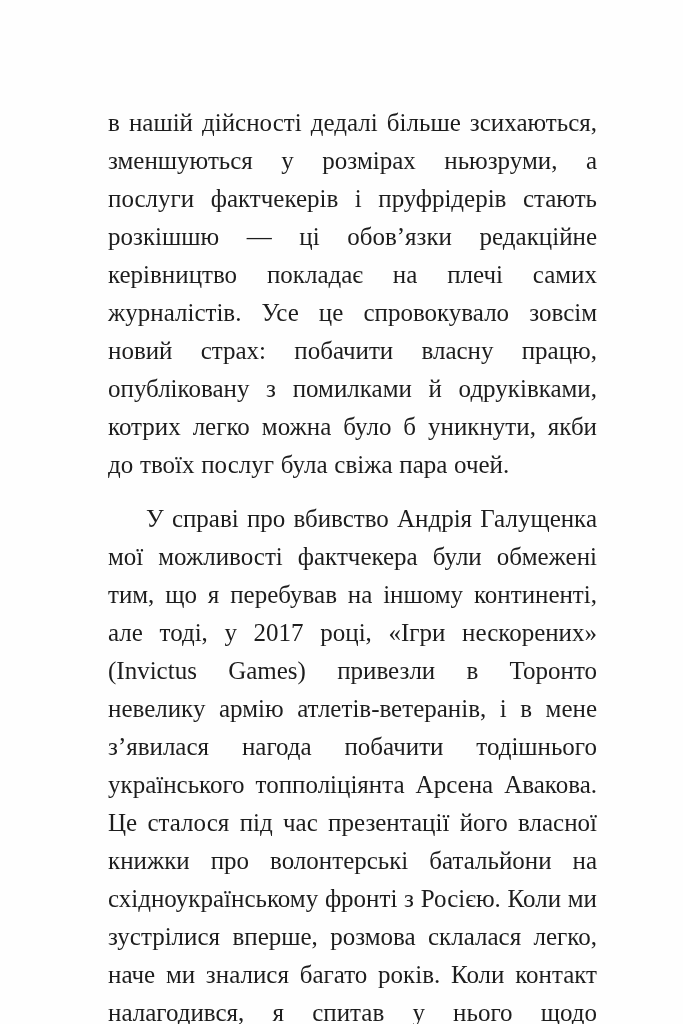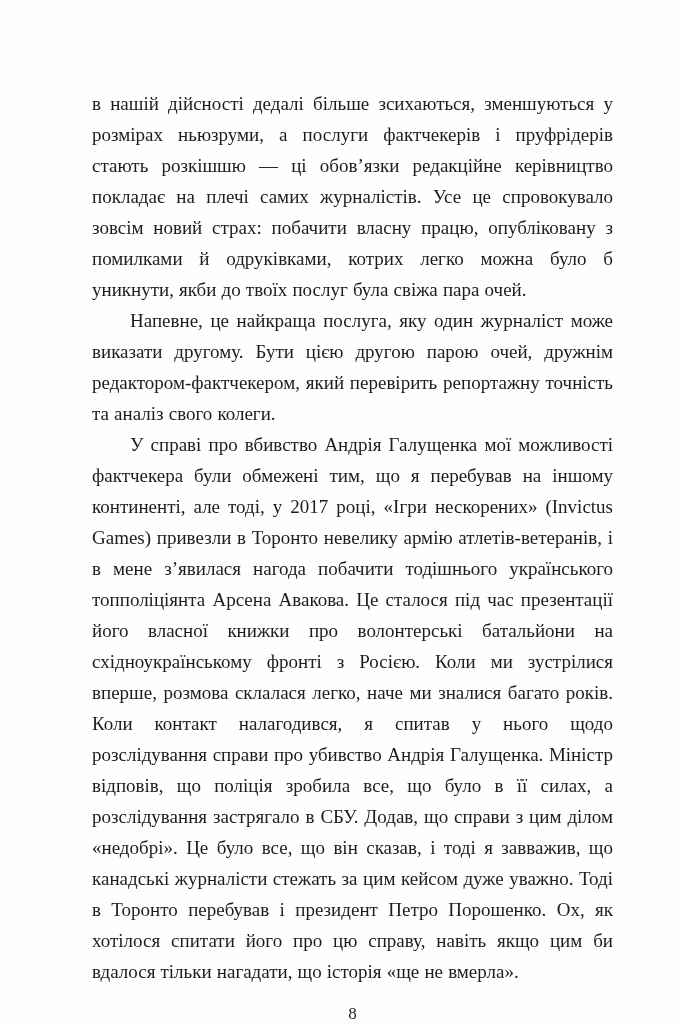--- a/index.html
+++ b/index.html
@@ -16,24 +16,24 @@
     font-family: "Liberation Serif", "DejaVu Serif", serif;
     color: #1d1d1d;
   }
   .text-block {
     position: absolute;
     left: 92px;
     top: 88px;
     width: 521px;
   }
   .para {
-    margin: 0;
+    margin: 16px;
     padding: 0;
-    font-size: 19px;
-    line-height: 31px;
+    font-size: 25px;
+    line-height: 38px;
     text-align: justify;
     hyphens: auto;
     -webkit-hyphens: auto;
     word-spacing: 0.02em;
   }
   .para.indent {
     text-indent: 38px;
   }
   .folio {
     margin-top: 17px;
@@ -42,17 +42,16 @@
     line-height: 20px;
     color: #1d1d1d;
   }
 </style>
 </head>
 <body>
 
 <div class="page">
   <div class="text-block">
     <p class="para">в нашій дійсності дедалі більше зсихаються, зменшуються у розмірах ньюзруми, а послуги фактчекерів і пруфрідерів стають розкішшю — ці обов’язки редакційне керівництво покладає на плечі самих журналістів. Усе це спровокувало зовсім новий страх: побачити власну працю, опубліковану з помилками й одруківками, котрих легко можна було б уникнути, якби до твоїх послуг була свіжа пара очей.</p>
-    <p class="para indent">Напевне, це найкраща послуга, яку один журналіст може виказати другому. Бути цією другою парою очей, дружнім редактором-фактчекером, який перевірить репортажну точність та аналіз свого колеги.</p>
     <p class="para indent">У справі про вбивство Андрія Галущенка мої можливості фактчекера були обмежені тим, що я перебував на іншому континенті, але тоді, у 2017 році, «Ігри нескорених» (Invictus Games) привезли в Торонто невелику армію атлетів-ветеранів, і в мене з’явилася нагода побачити тодішнього українського топполіціянта Арсена Авакова. Це сталося під час презентації його власної книжки про волонтерські батальйони на східноукраїнському фронті з Росією. Коли ми зустрілися вперше, розмова склалася легко, наче ми зналися багато років. Коли контакт налагодився, я спитав у нього щодо розслідування справи про убивство Андрія Галущенка. Міністр відповів, що поліція зробила все, що було в її силах, а розслідування застрягало в СБУ. Додав, що справи з цим ділом «недобрі». Це було все, що він сказав, і тоді я завважив, що канадські журналісти стежать за цим кейсом дуже уважно. Тоді в Торонто перебував і президент Петро Порошенко. Ох, як хотілося спитати його про цю справу, навіть якщо цим би вдалося тільки нагадати, що історія «ще не вмерла».</p>
     <div class="folio">8</div>
   </div>
 </div>
 
 </body></html>

